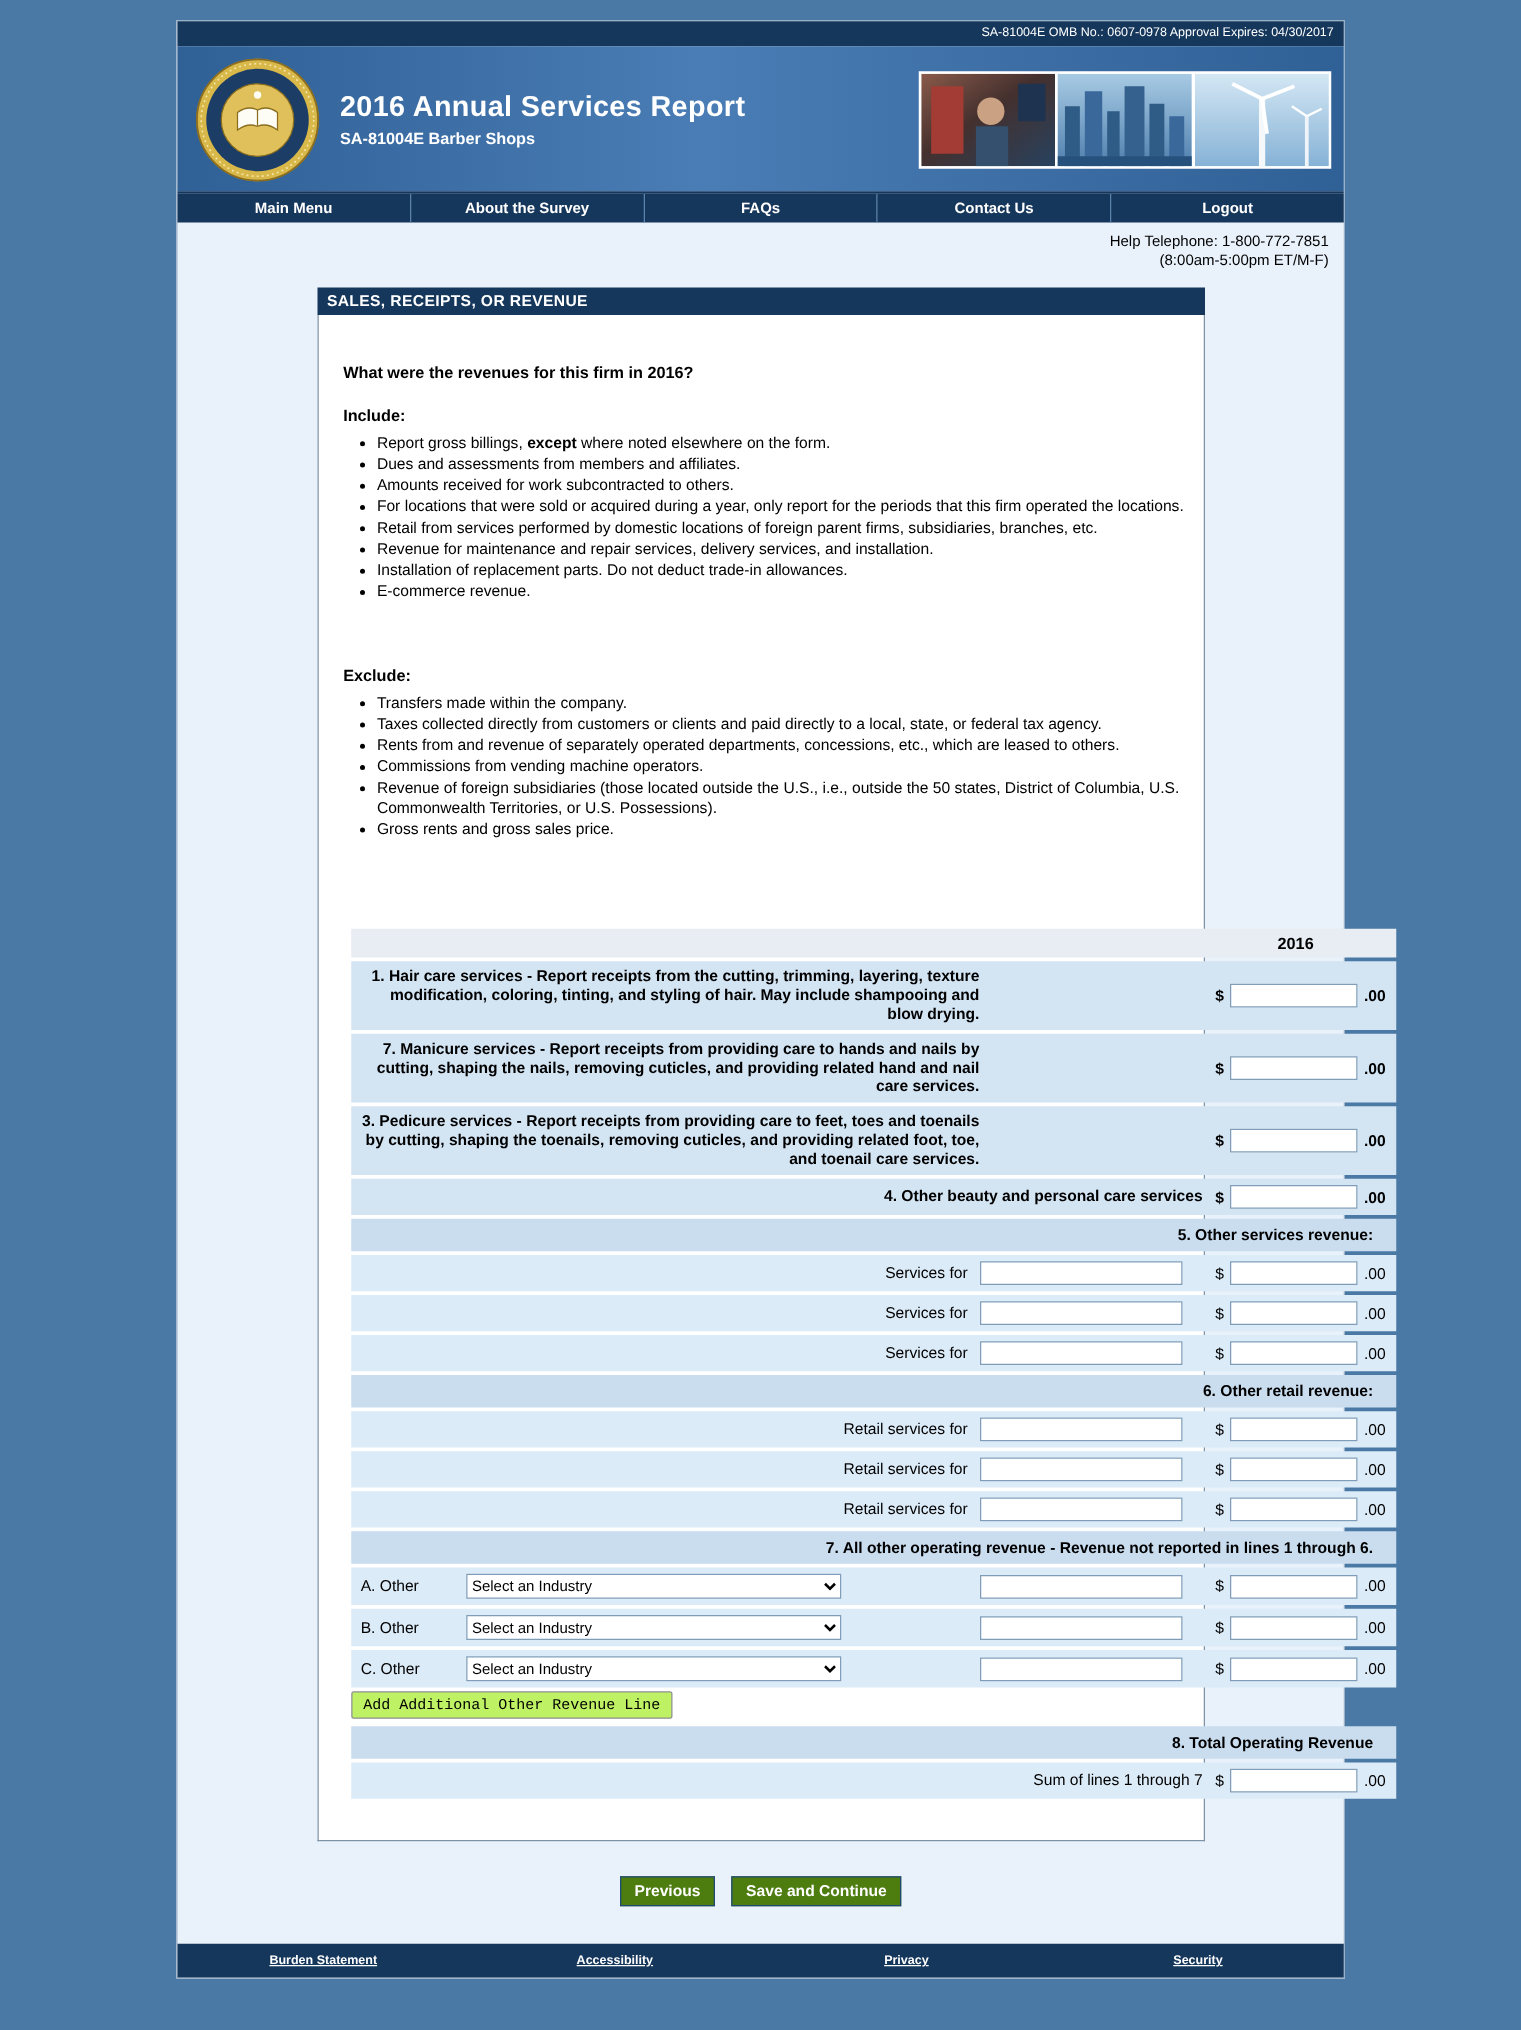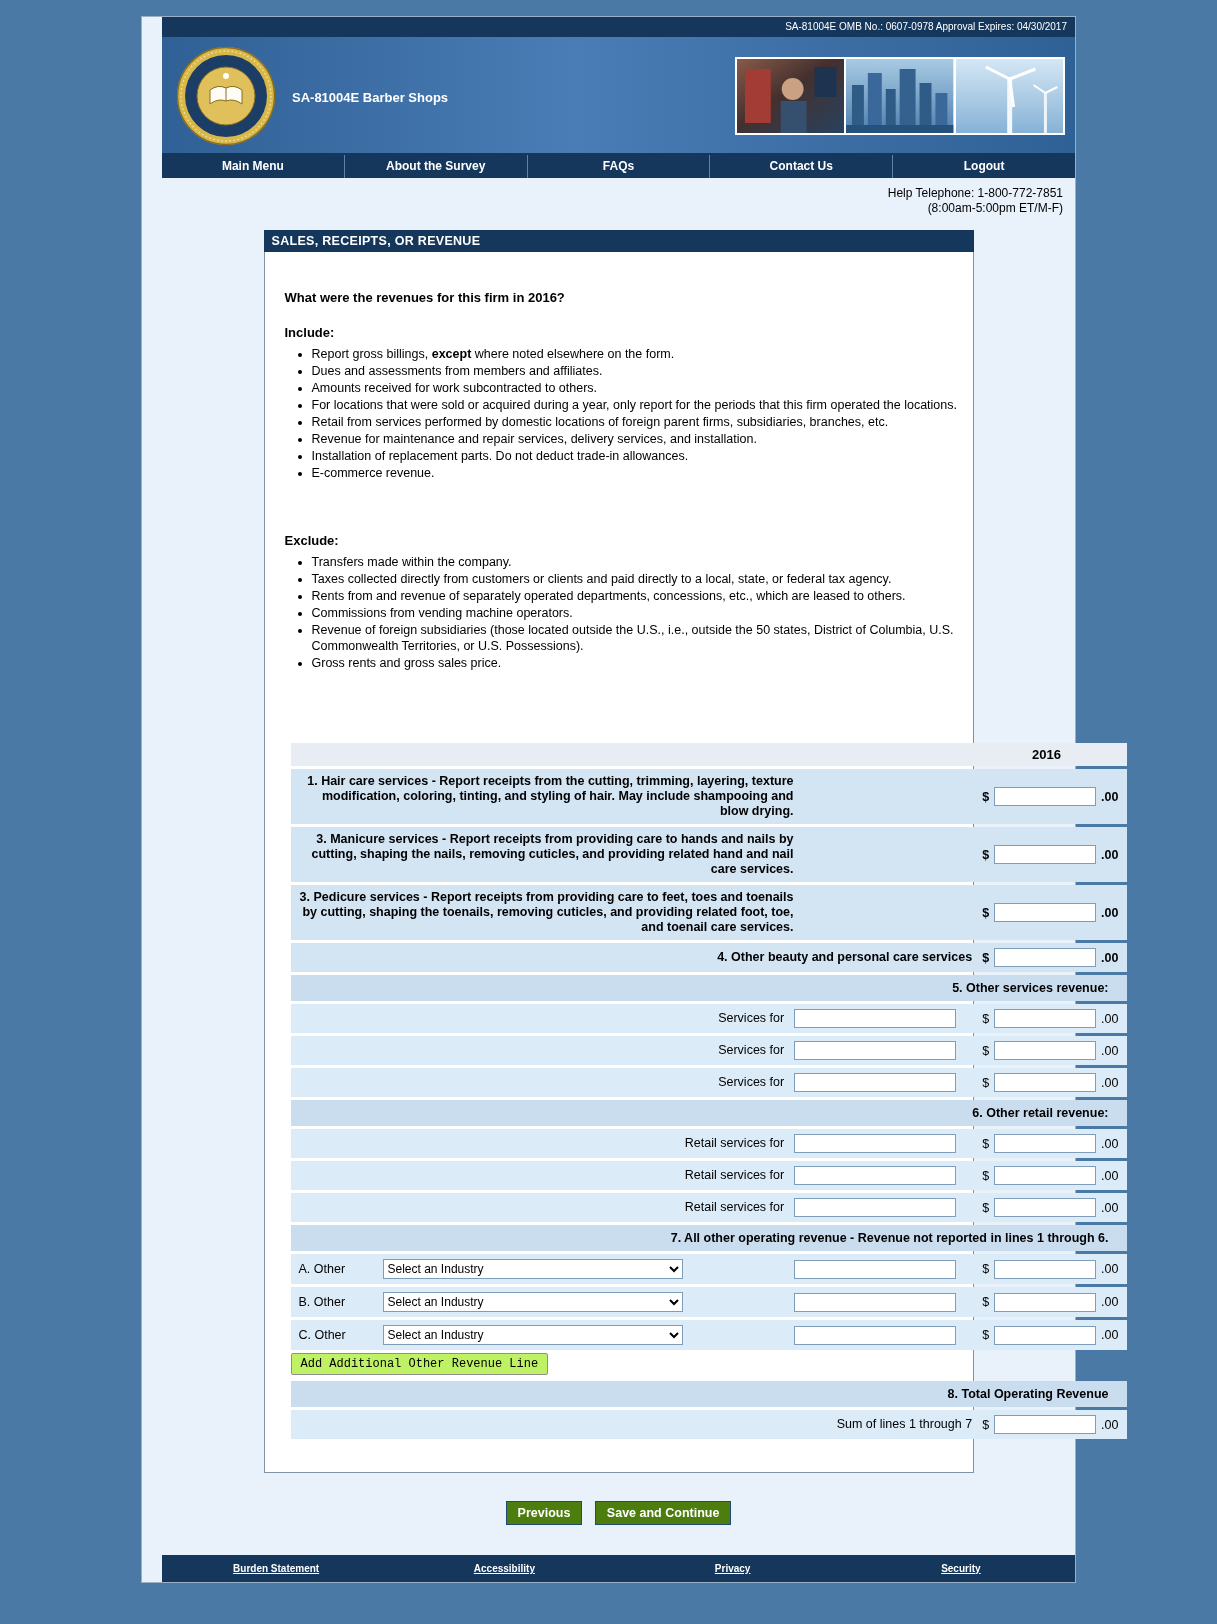--- a/index.html
+++ b/index.html
@@ -7,21 +7,20 @@
   body {
     background:#4a79a5;
     font-family:"Liberation Sans", sans-serif;
     color:#000;
   }
   .page {
     width:935px;
     margin:16px auto 0;
     border:1px solid #9ab0c6;
     background:#e9f1fa;
-    padding-left:20px;
   }
   
   .top-strip {
     background:#16375c;
     height:20px;
     line-height:20px;
     color:#fff;
     font-size:10px;
     text-align:right;
     padding-right:8px;
@@ -154,20 +153,21 @@
       <circle cx="50" cy="50" r="48.5" fill="none" stroke="#8a6d1f" stroke-width="1.5"></circle>
       <circle cx="50" cy="50" r="41" fill="#1c3e66"></circle>
       <circle cx="50" cy="50" r="45" fill="none" stroke="#f3e5ae" stroke-width="1.3" stroke-dasharray="1.5 2.6"></circle>
       <circle cx="50" cy="50" r="29" fill="#dfc05a"></circle>
       <circle cx="50" cy="50" r="29" fill="none" stroke="#8a6d1f" stroke-width="1"></circle>
       <path d="M34 58 Q42 52 50 55 Q58 52 66 58 L66 44 Q58 38 50 42 Q42 38 34 44 Z" fill="#fdfdf5" stroke="#8a6d1f" stroke-width="1"></path>
       <line x1="50" y1="42" x2="50" y2="55" stroke="#8a6d1f" stroke-width="1"></line>
       <circle cx="50" cy="30" r="3" fill="#fdfdf5"></circle>
     </svg>
     <div class="title-block">
+      <div class="title">2016 Annual Services Report</div>
       <div class="subtitle">SA-81004E Barber Shops</div>
     </div>
     <div class="collage">
       <svg class="panel-img" viewBox="0 0 108 74" preserveAspectRatio="none">
         <defs>
             <linearGradient id="g1" x1="0" y1="0" x2="1" y2="1">
           <stop offset="0" stop-color="#8a5a4a"></stop>
               <stop offset=".45" stop-color="#44302e"></stop>
               <stop offset="1" stop-color="#27425f"></stop>
         </linearGradient>
@@ -266,21 +266,21 @@
           <div class="row item">
             <span class="lbl lbl-wide">1. Hair care services - Report receipts from the cutting, trimming, layering, texture modification, coloring, tinting, and styling of hair. May include shampooing and blow drying.</span>
             <span class="money">
               <span class="cur">$</span>
               <input class="amount" type="text" style="">
               <span class="cents">.00</span>
             </span>
           </div>
 
           <div class="row item">
-            <span class="lbl lbl-wide">3. Manicure services - Report receipts from providing care to hands and nails by cutting, shaping the nails, removing cuticles, and providing related hand and nail care services.</span>
+            <span class="lbl lbl-wide">7. Manicure services - Report receipts from providing care to hands and nails by cutting, shaping the nails, removing cuticles, and providing related hand and nail care services.</span>
             <span class="money">
               <span class="cur">$</span>
               <input class="amount" type="text" style="">
               <span class="cents">.00</span>
             </span>
           </div>
 
           <div class="row item">
             <span class="lbl lbl-wide">3. Pedicure services - Report receipts from providing care to feet, toes and toenails by cutting, shaping the toenails, removing cuticles, and providing related foot, toe, and toenail care services.</span>
             <span class="money">

